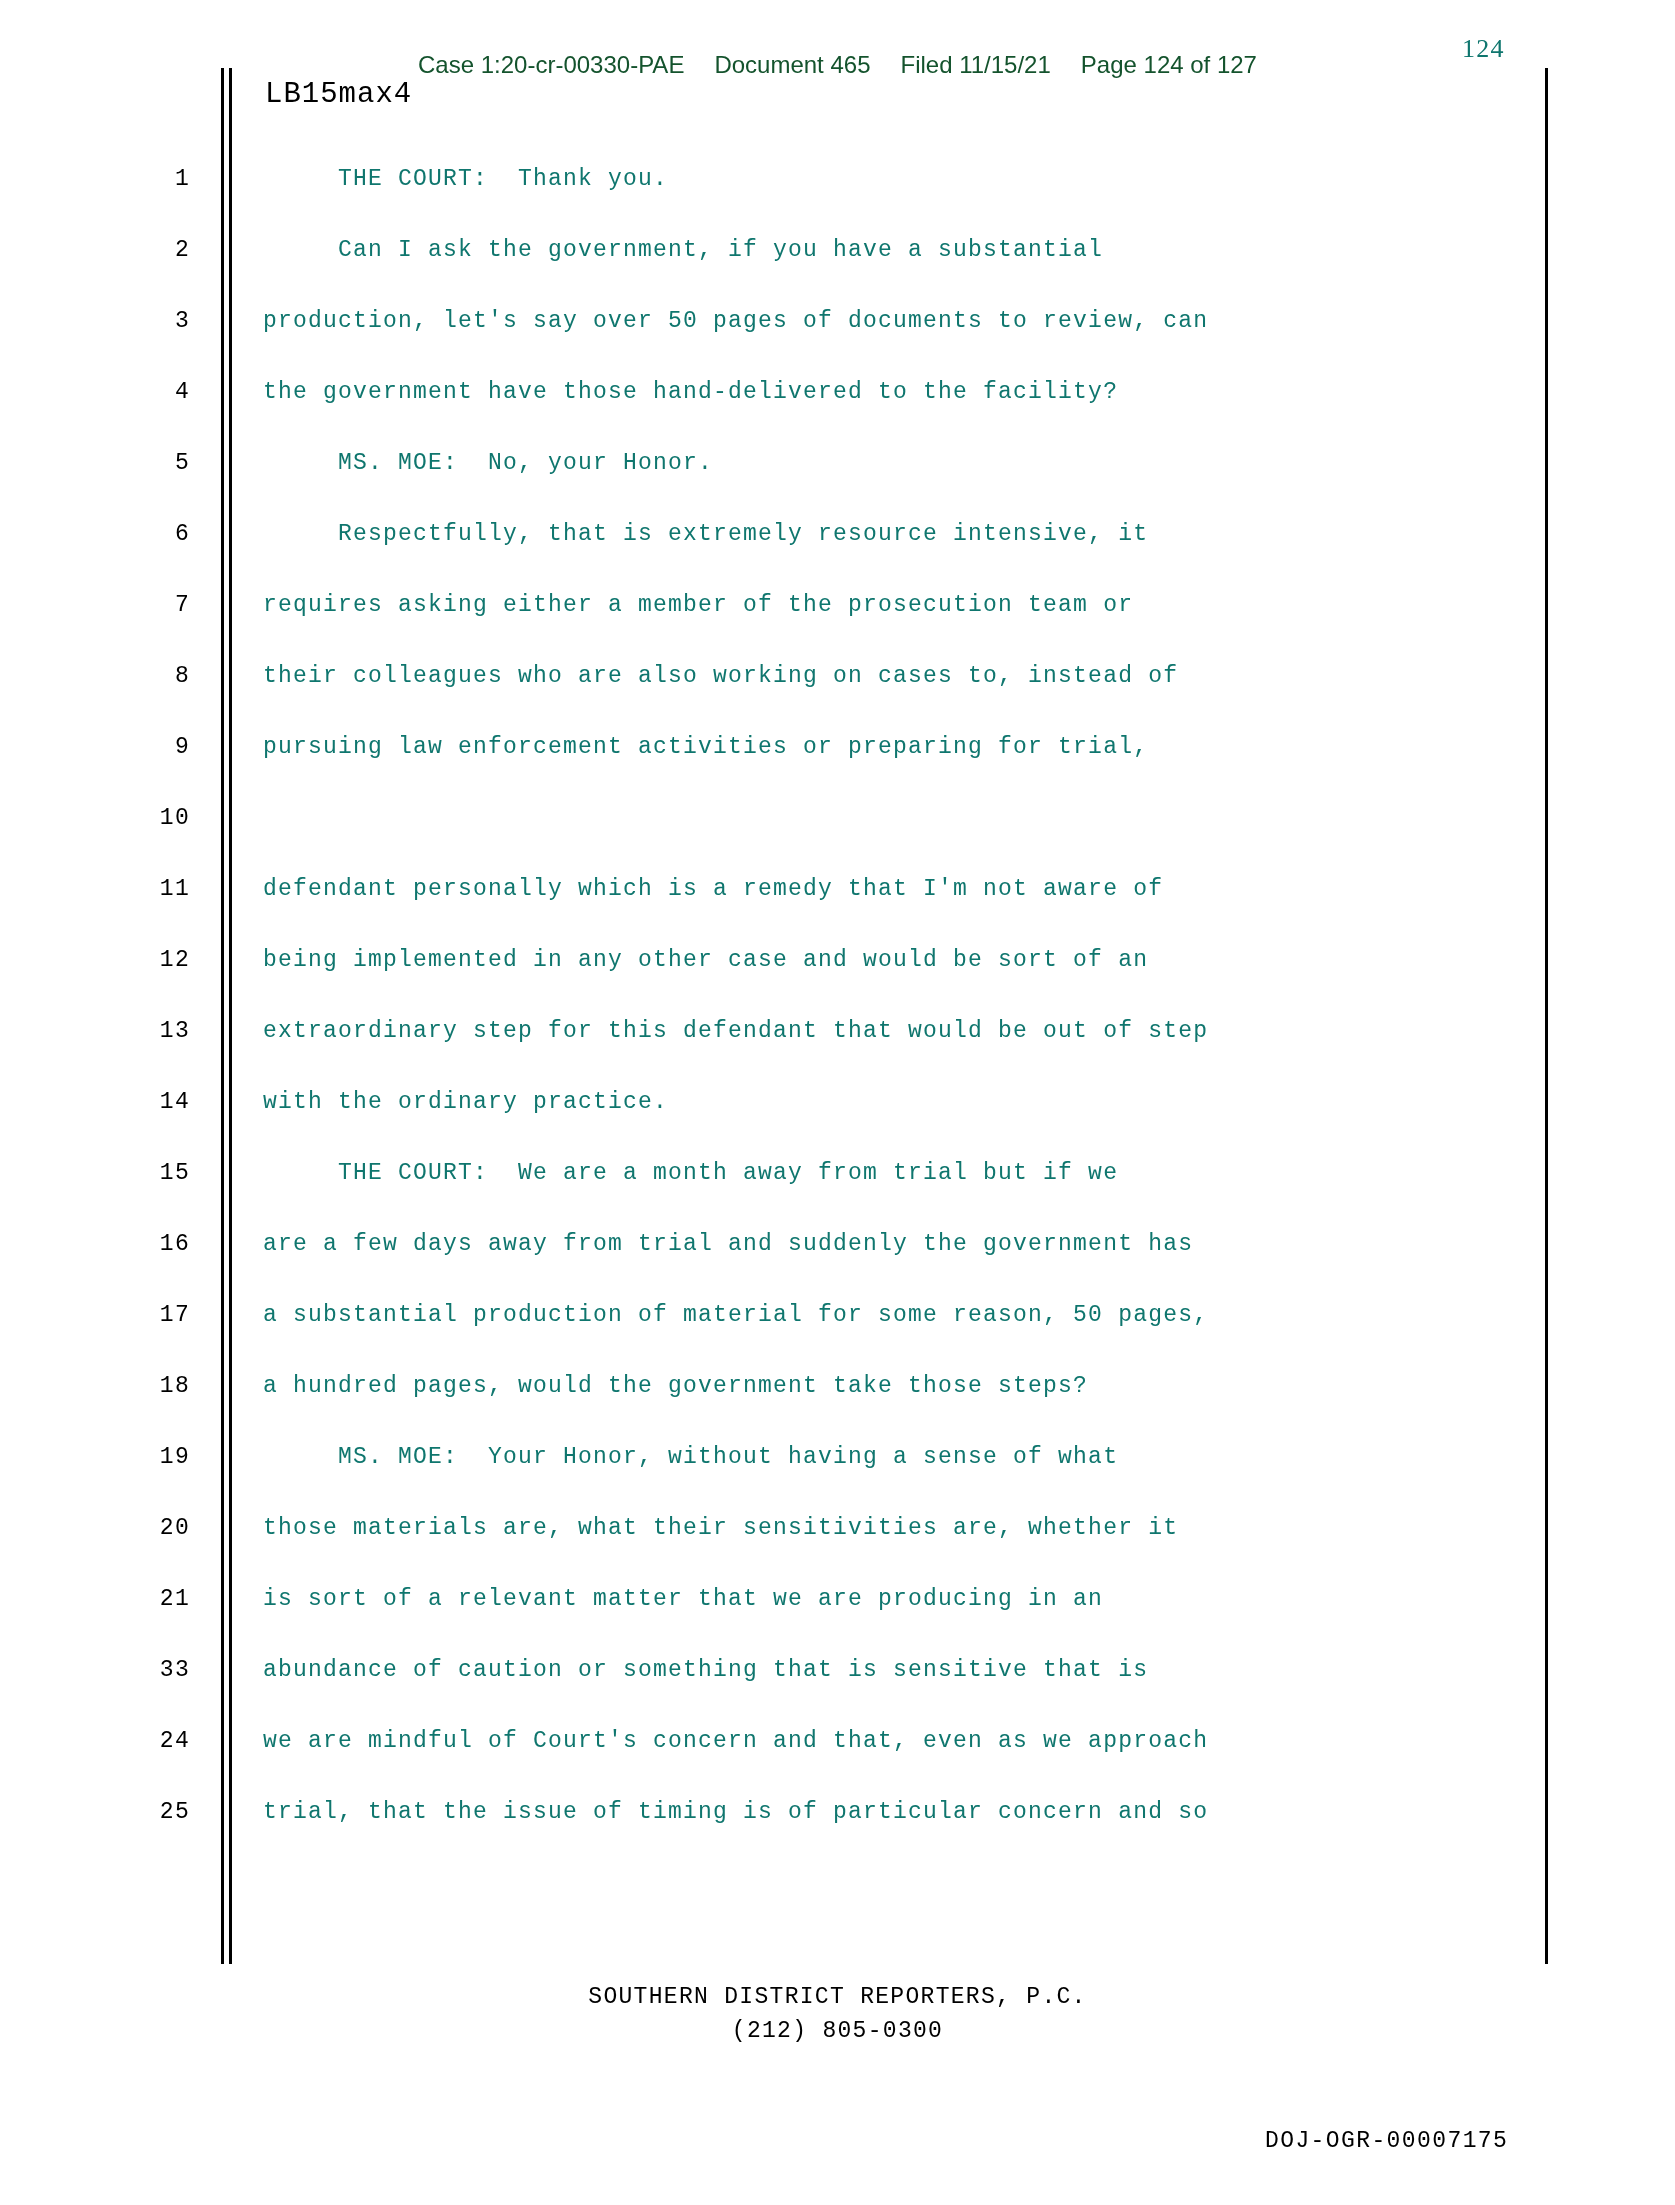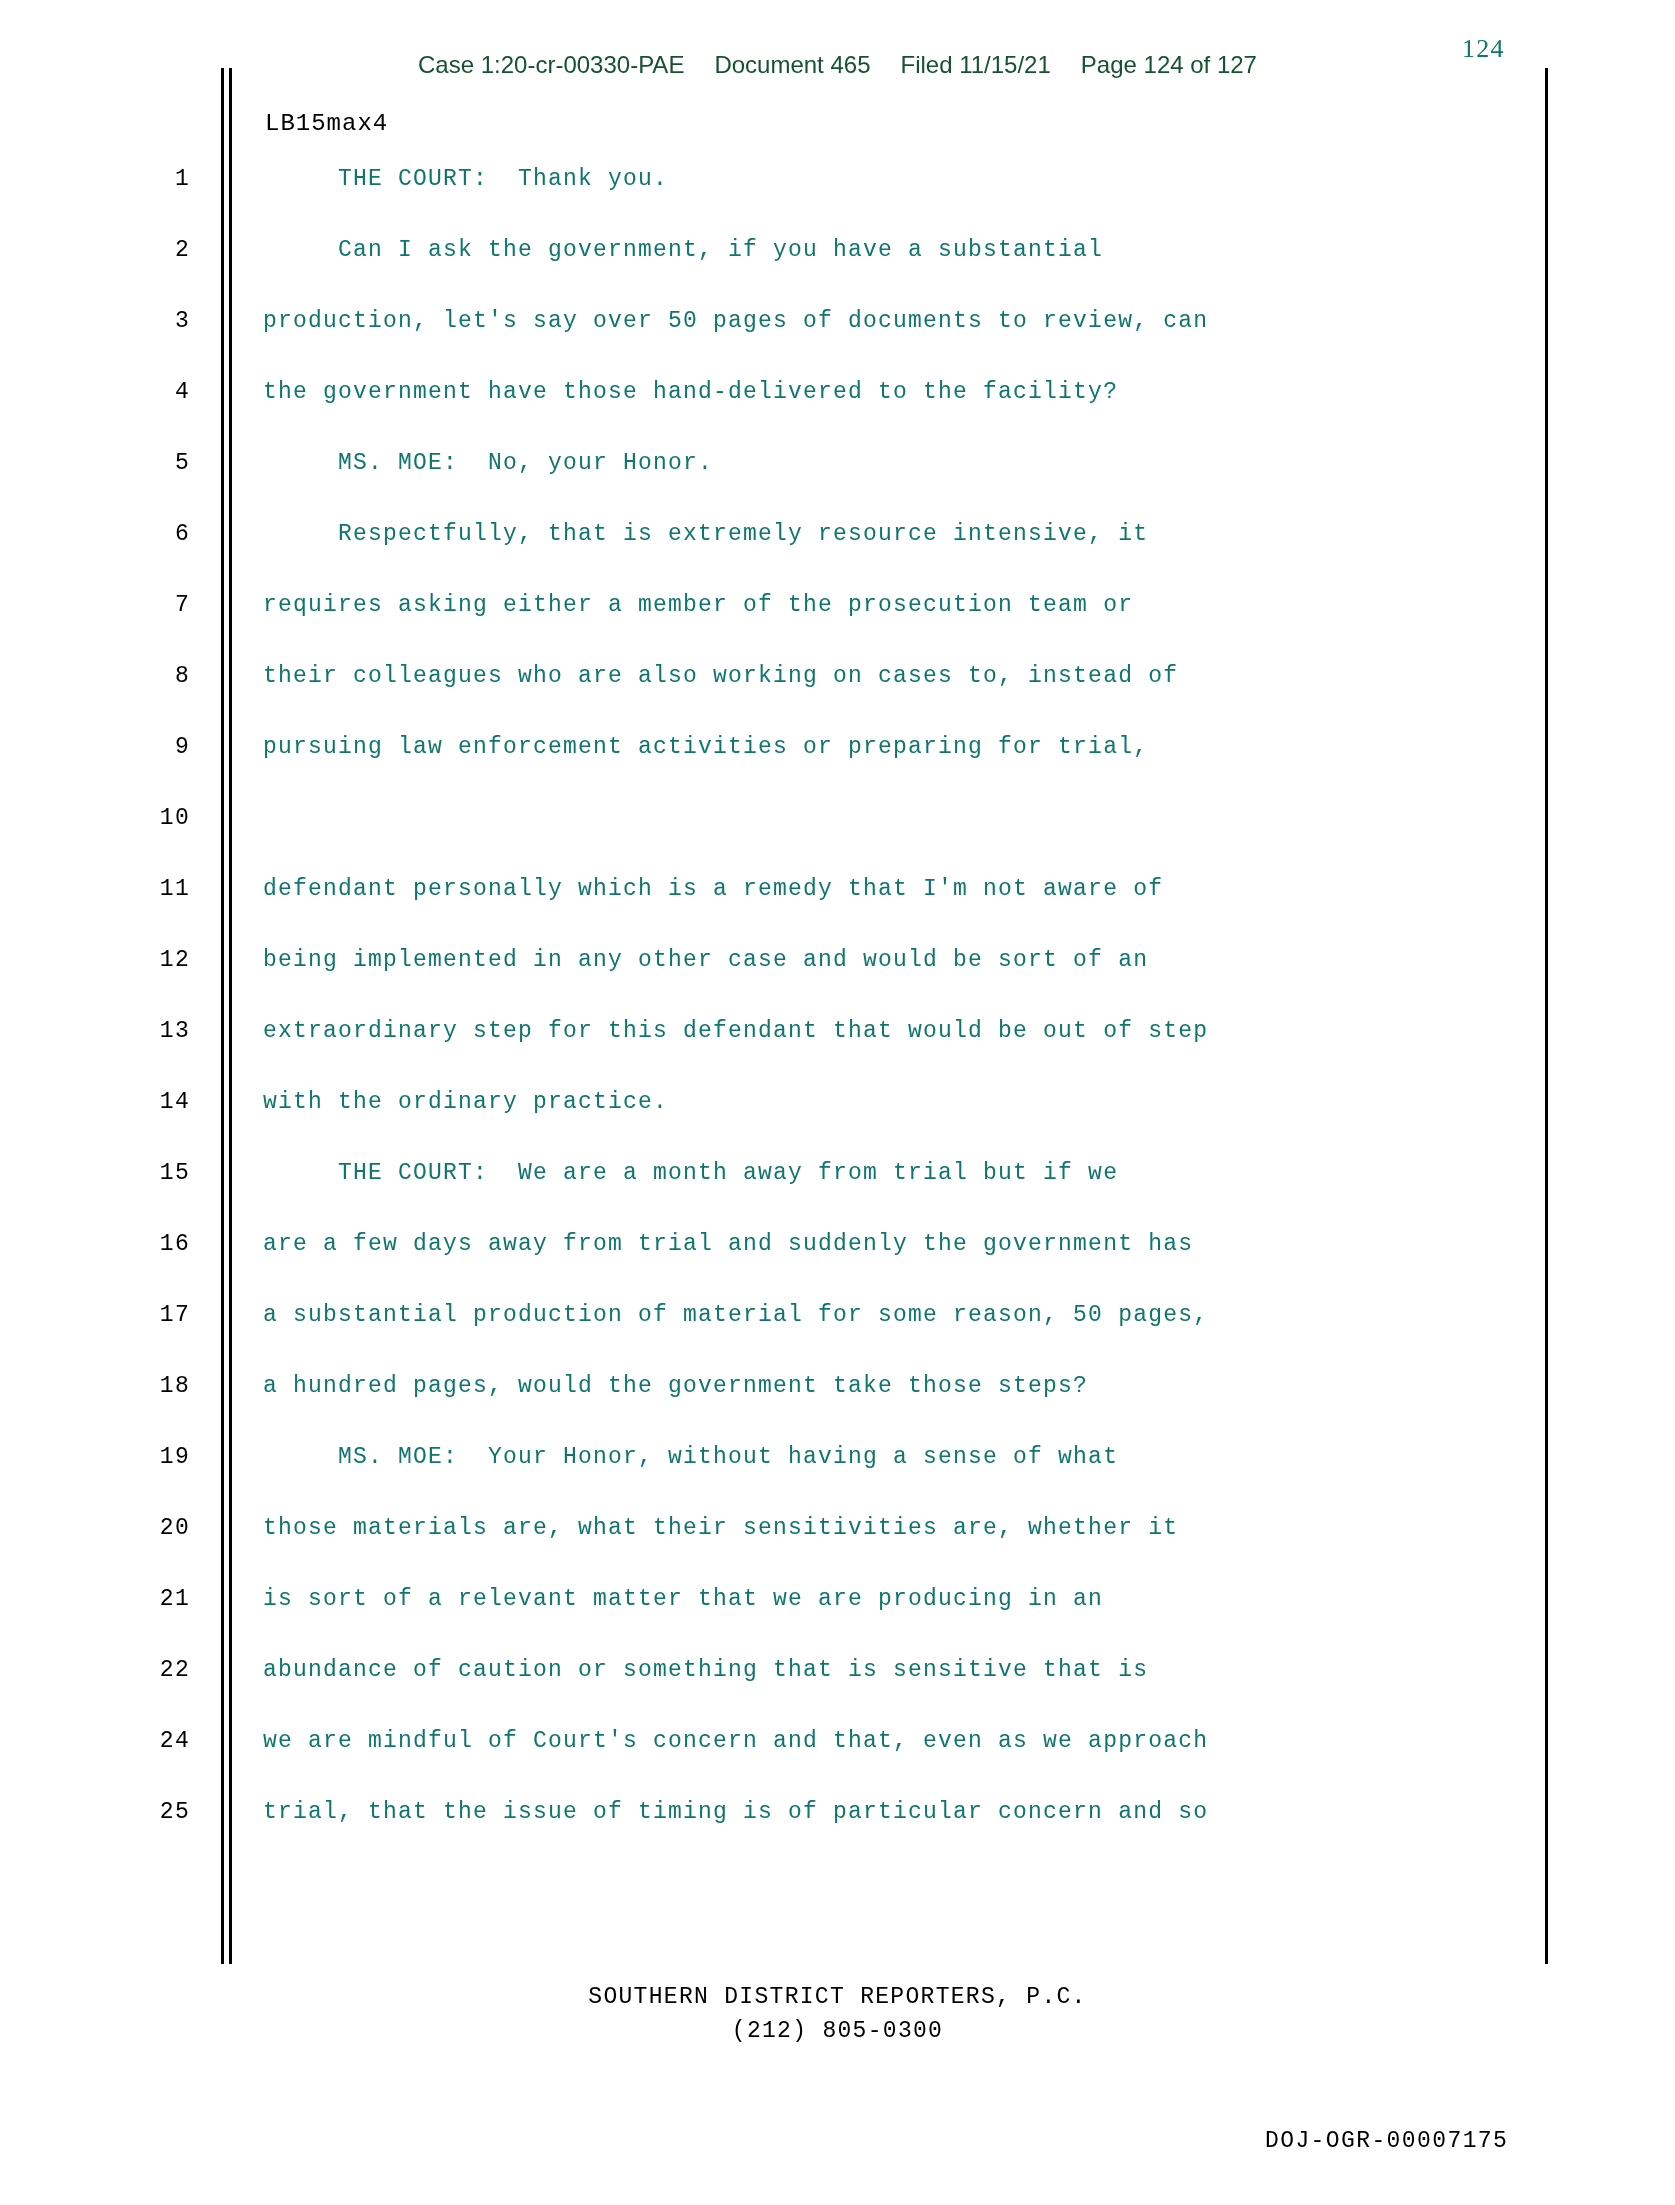--- a/index.html
+++ b/index.html
@@ -57,23 +57,22 @@
   }
   .rule-left-a { left: 221px; top: 68px; width: 2.6px; height: 1896px; }
   .rule-left-b { left: 229px; top: 68px; width: 2.6px; height: 1896px; }
   .rule-right  { left: 1545px; top: 68px; width: 2.6px; height: 1896px; }
 
   
   .doc-label {
     position: absolute;
     top: 78px;
     left: 265px;
-    font-size: 24px;
+    font-size: 29px;
     letter-spacing: 1px;
-    margin-top: 32px;
   }
 
   
   .transcript {
     position: absolute;
     top: 166px;
     left: 0;
     width: 1675px;
   }
   .line-row {
@@ -221,21 +220,21 @@
     </div>
   <div class="line-row">
       <span class="line-no">20</span>
       <span class="line-text">those materials are, what their sensitivities are, whether it</span>
     </div>
   <div class="line-row">
       <span class="line-no">21</span>
       <span class="line-text">is sort of a relevant matter that we are producing in an</span>
     </div>
   <div class="line-row">
-      <span class="line-no">22</span>
+      <span class="line-no">33</span>
       <span class="line-text">abundance of caution or something that is sensitive that is</span>
     </div>
   <div class="line-row">
       <span class="line-no">24</span>
       <span class="line-text">we are mindful of Court's concern and that, even as we approach</span>
     </div>
   <div class="line-row">
       <span class="line-no">25</span>
       <span class="line-text">trial, that the issue of timing is of particular concern and so</span>
     </div>

